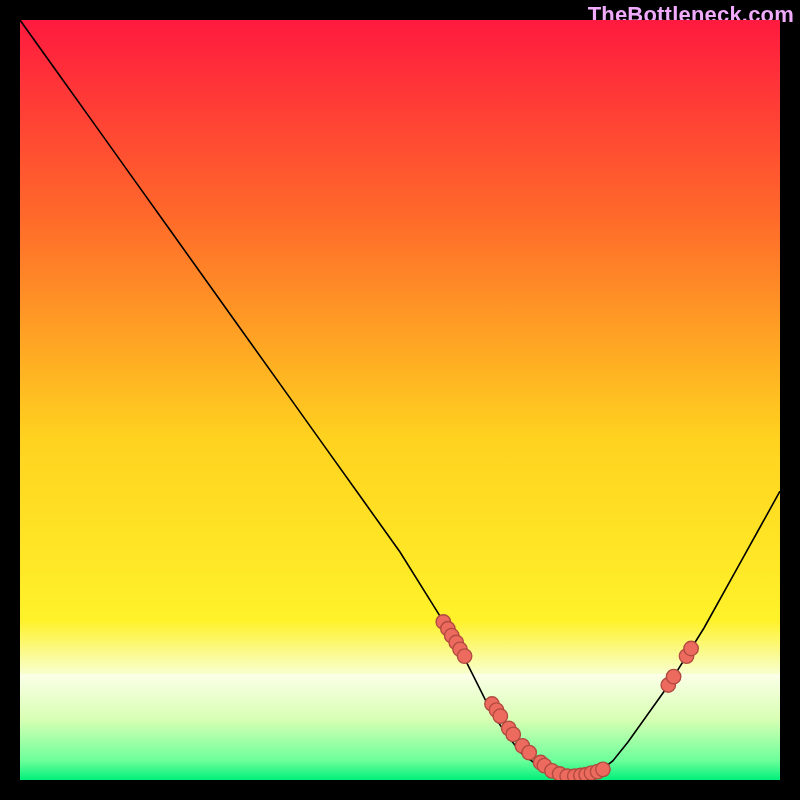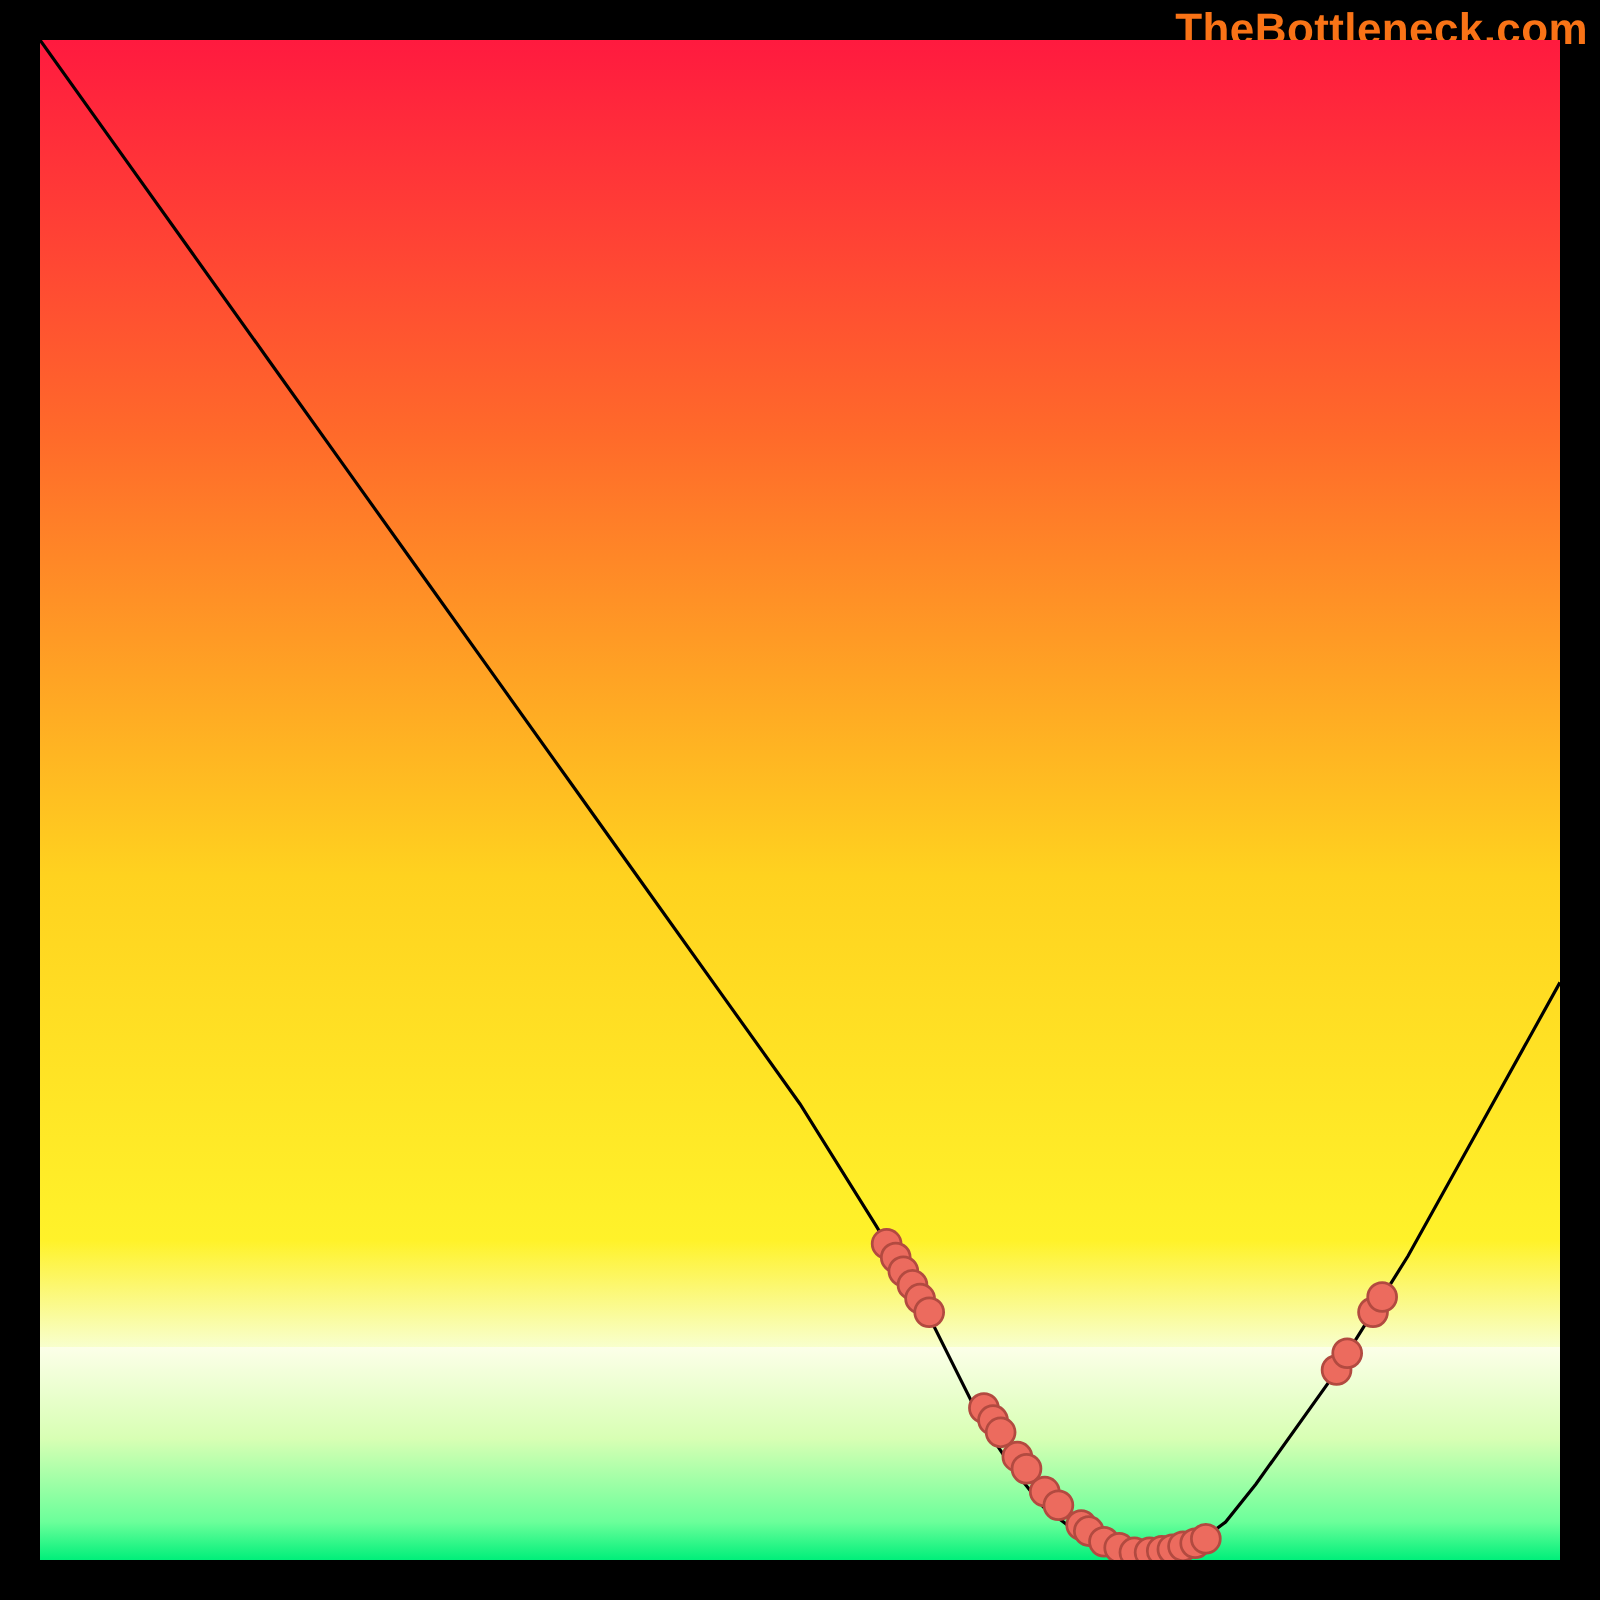--- a/index.html
+++ b/index.html
@@ -21,21 +21,21 @@
     position: absolute;
     left: 20px;
     top: 20px;
     width: 760px;
     height: 760px;
   }
   .attribution {
     position: absolute;
     top: 2px;
     right: 6px;
-    color: #f97316;
+    color: #f0abfc;
     font-size: 22px;
     font-weight: 600;
     letter-spacing: 0.2px;
   }
 </style>
 </head>
 <body>
 
 <div class="stage">
   <div class="attribution">TheBottleneck.com</div>

